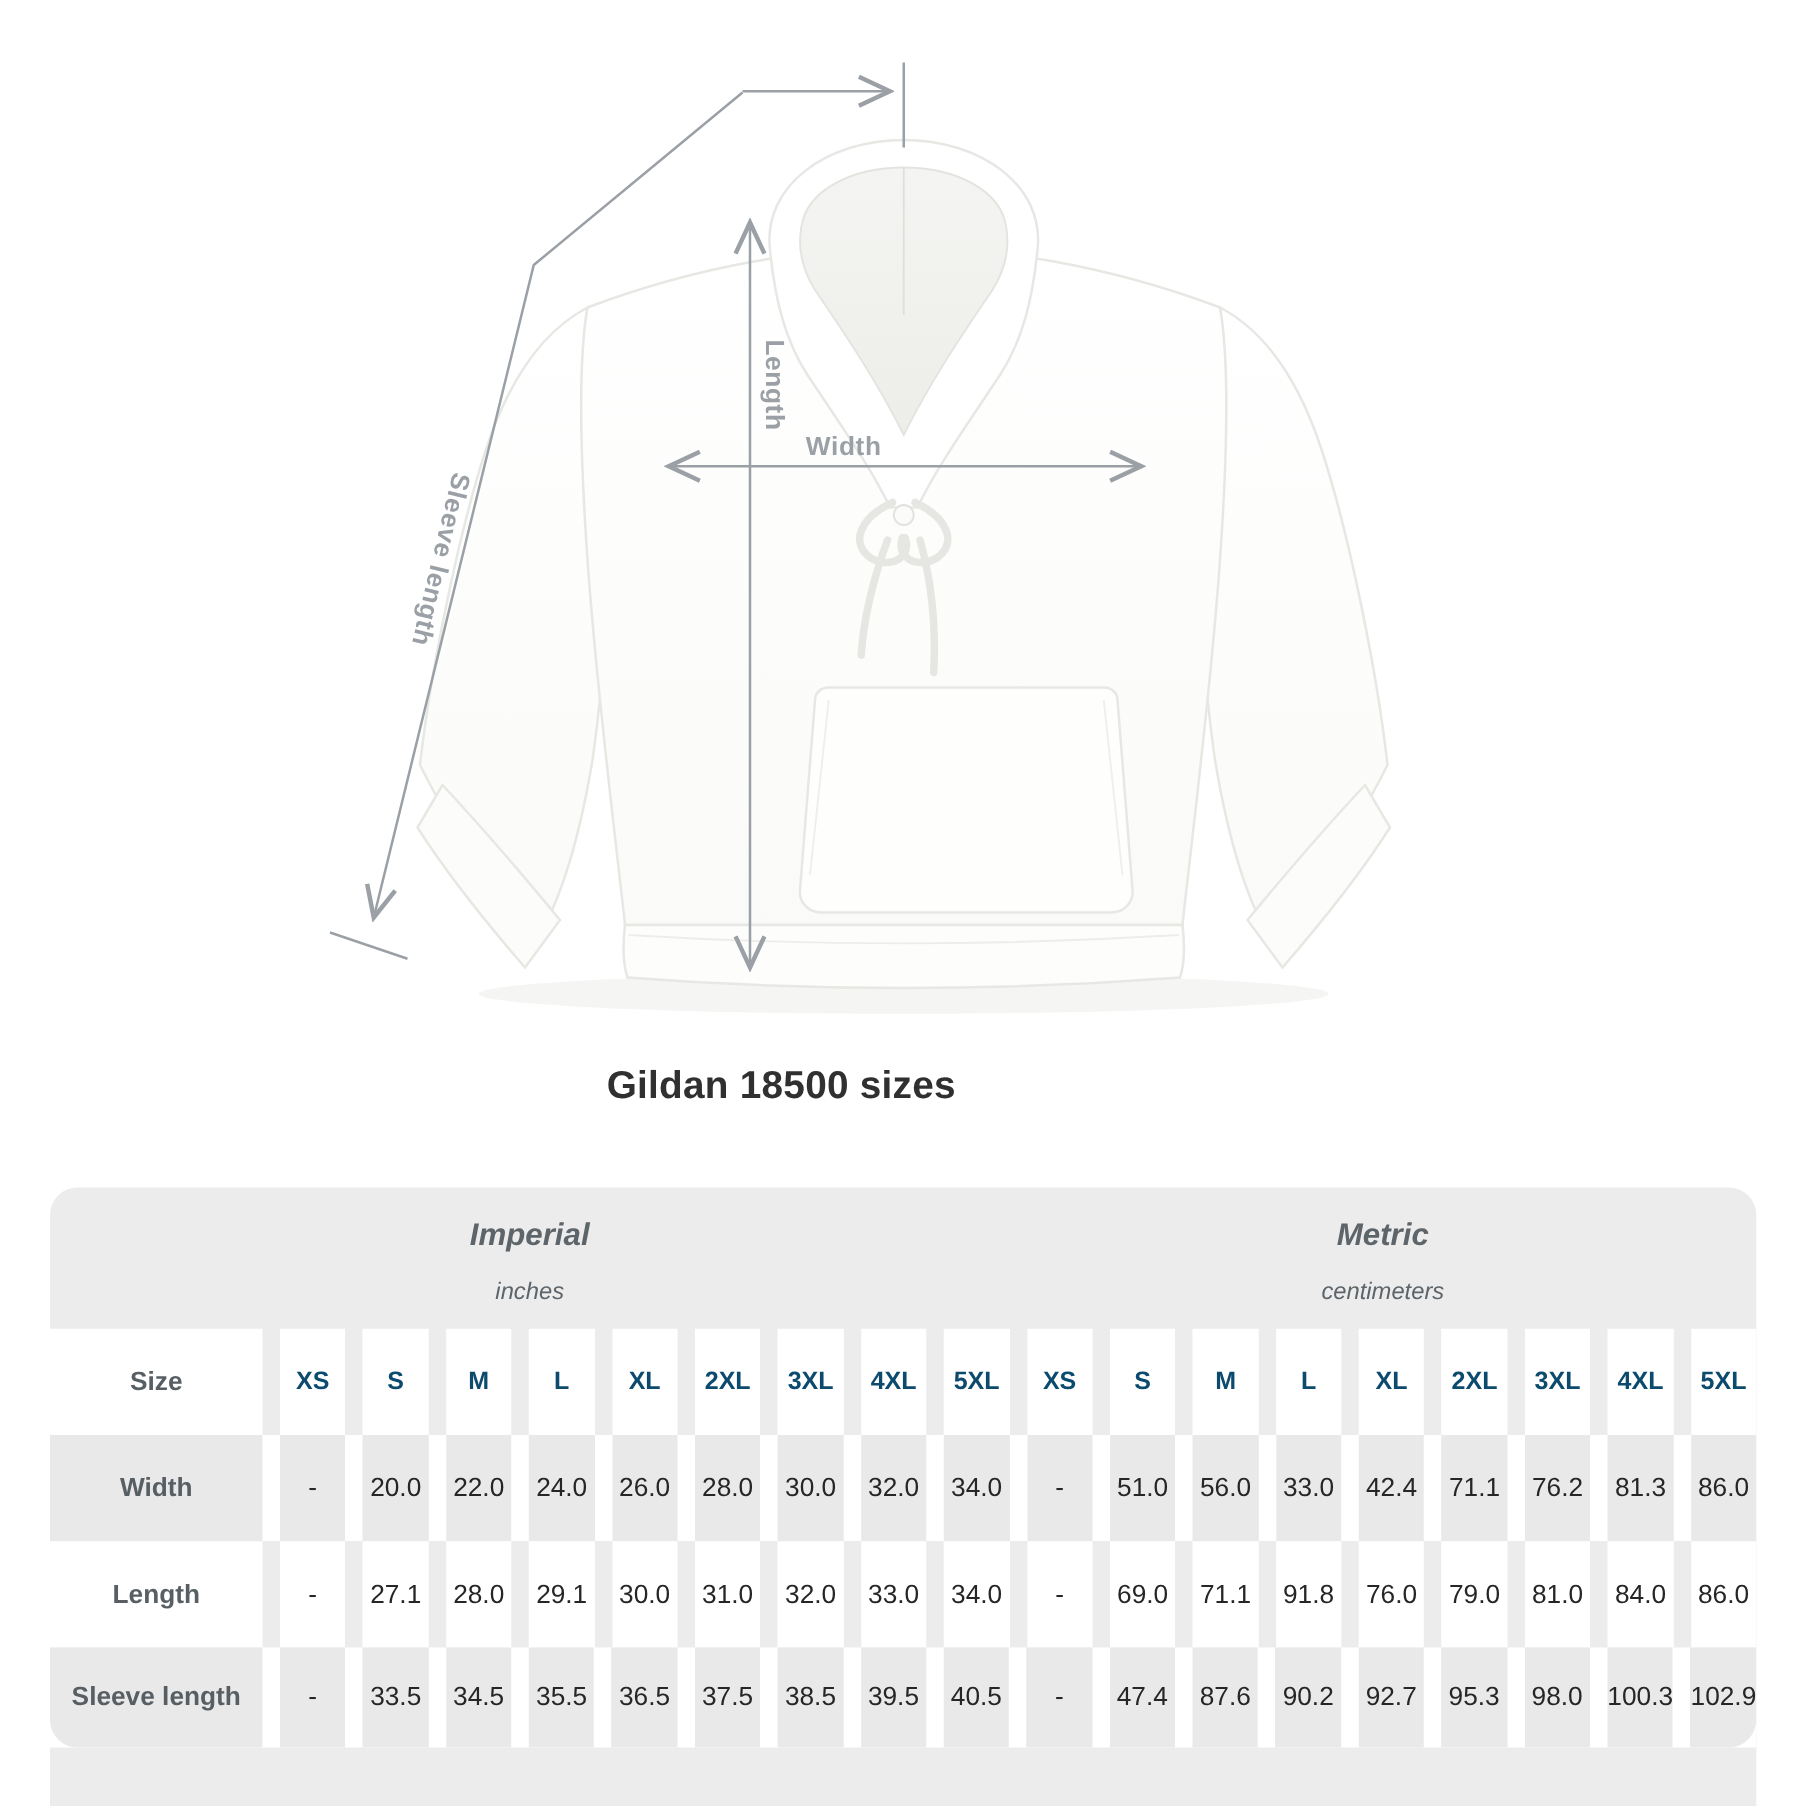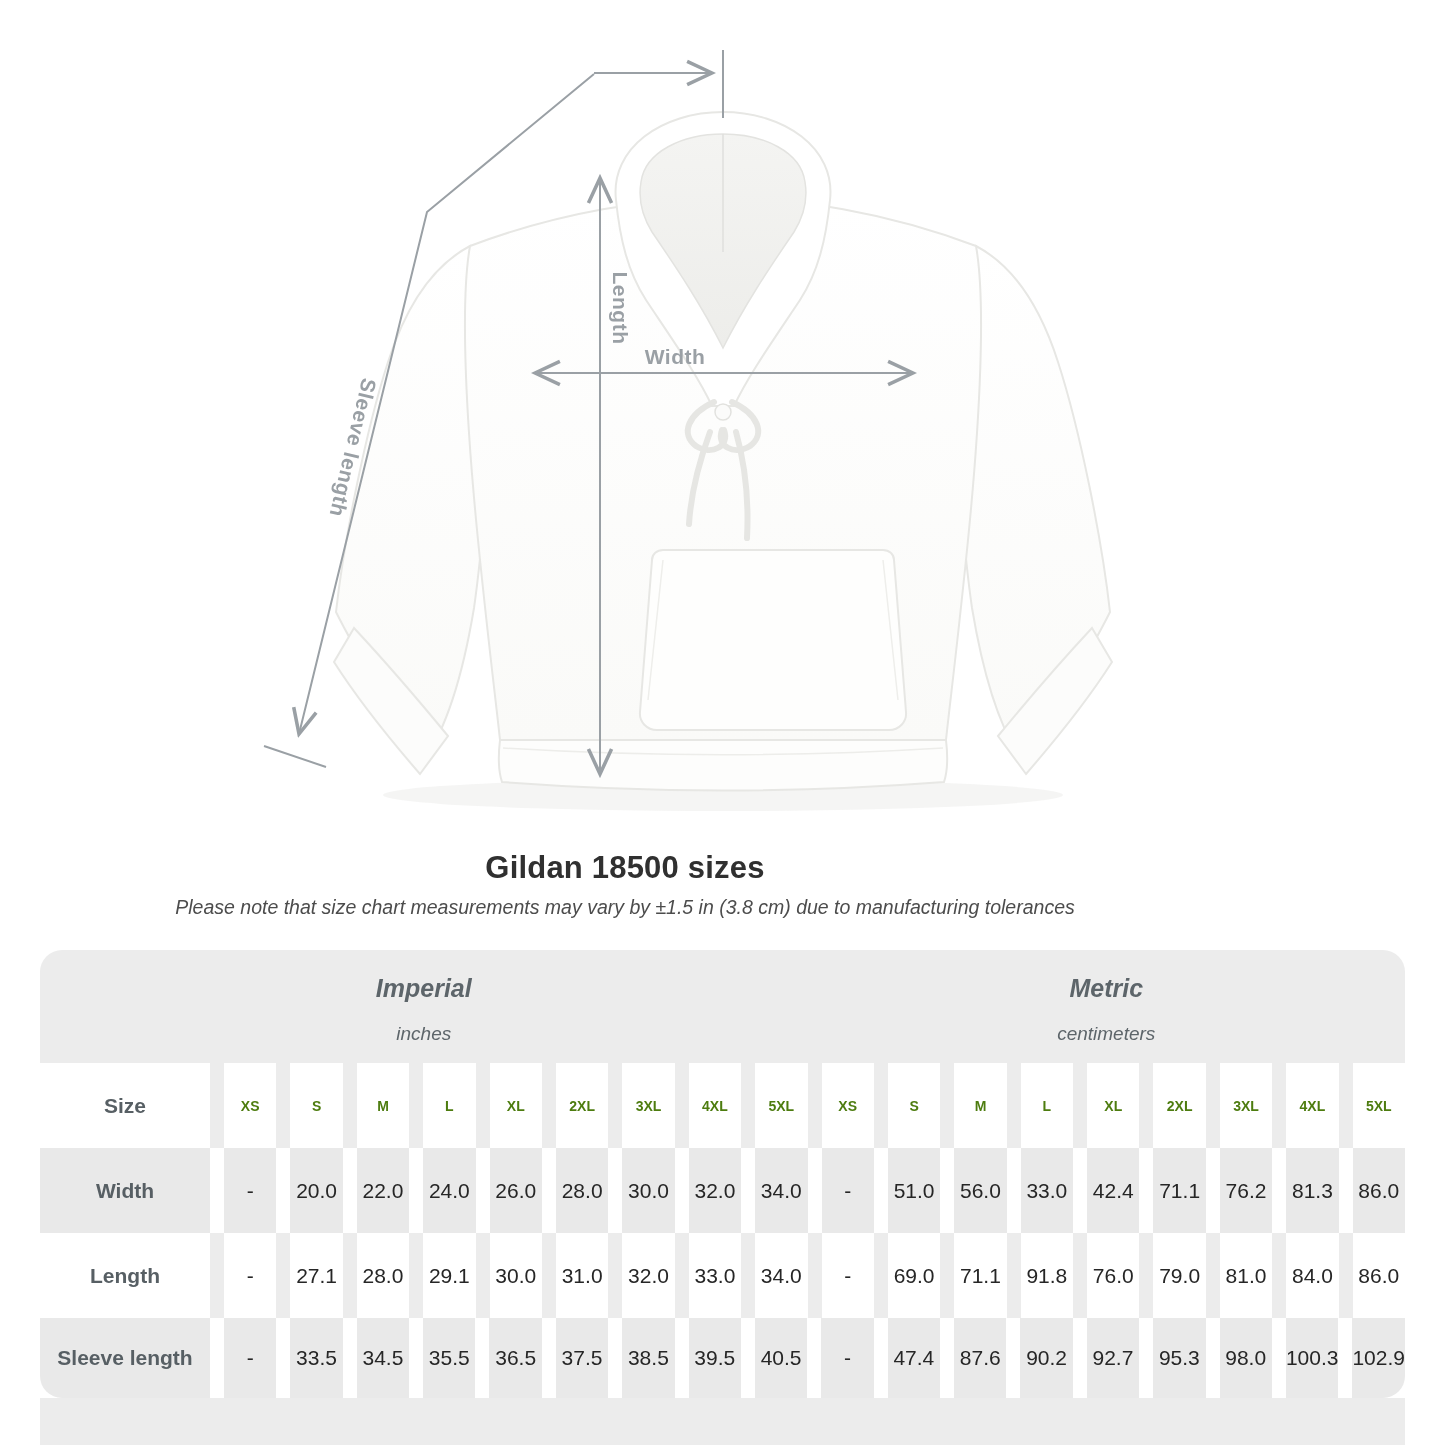--- a/index.html
+++ b/index.html
@@ -30,21 +30,21 @@
   .trow.hdr{height:85px;}
   .trow.mid{height:85px;}
   .trow.last{height:80px;}
   
   .trow.white{background:#ececec;}
   .trow.gray{background:#ffffff;}
   .trow.white .cell{background:#ffffff;}
   .trow.gray  .cell{background:#e9e9e9;}
   .cell{display:flex;align-items:center;justify-content:center;}
   .c-lbl{font-weight:bold;font-size:21px;color:#575f64;}
-  .c-hdr{font-weight:bold;font-size:14px;color:#4d7c0f;}
+  .c-hdr{font-weight:bold;font-size:20px;color:#0c4a6e;}
   .c-val{font-size:21px;color:#262626;}
   .trow.last .cell:first-child{border-bottom-left-radius:22px;}
   .trow.last .cell:last-child{border-bottom-right-radius:22px;}
 </style>
 </head>
 <body>
 
 <div class="page">
 
   <div class="figure">
@@ -114,21 +114,20 @@
       </g>
 
       <text class="meas-label" transform="translate(346,446) rotate(103.5)" text-anchor="middle">Sleeve length</text>
       <text class="meas-label" transform="translate(613,308) rotate(90)" text-anchor="middle">Length</text>
       <text class="meas-label" x="675" y="364" text-anchor="middle">Width</text>
     </svg>
   </div>
 
   <div class="titleblock">
     <div class="main-title">Gildan 18500 sizes</div>
-    <div class="sub-title">Please note that size chart measurements may vary by ±1.5 in (3.8 cm) due to manufacturing tolerances</div>
   </div>
 
   <div class="tablewrap">
     <div class="sections">
       <div class="section imp">
         <div class="sec-label">Imperial</div>
         <div class="sec-unit">inches</div>
       </div>
       <div class="section met">
         <div class="sec-label">Metric</div>

